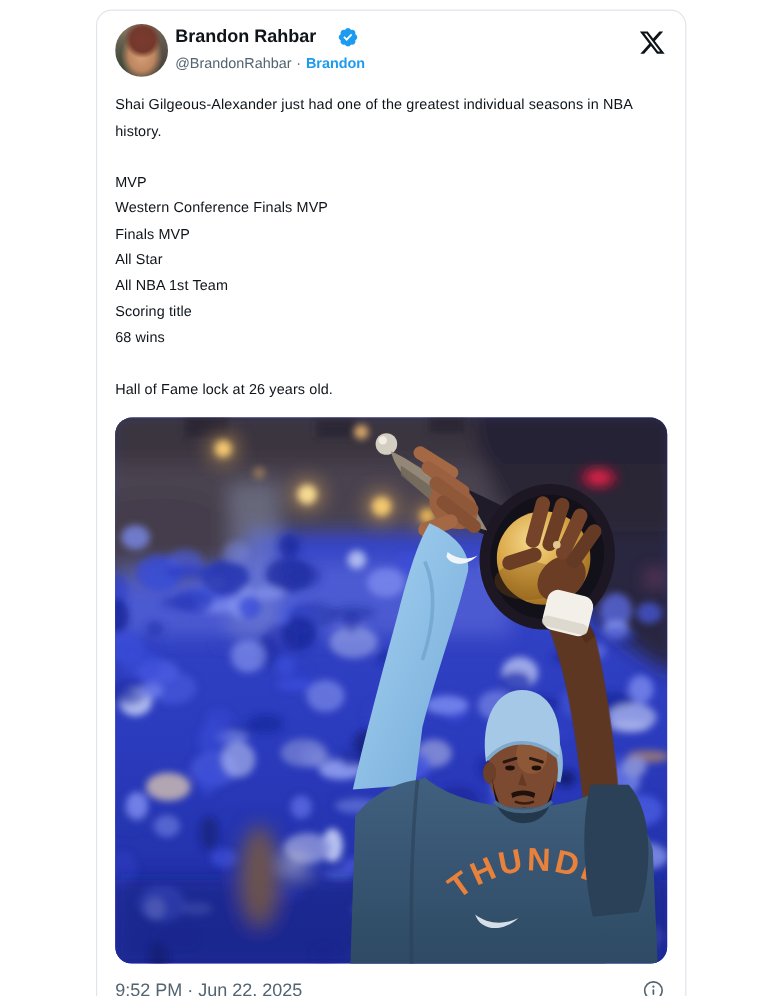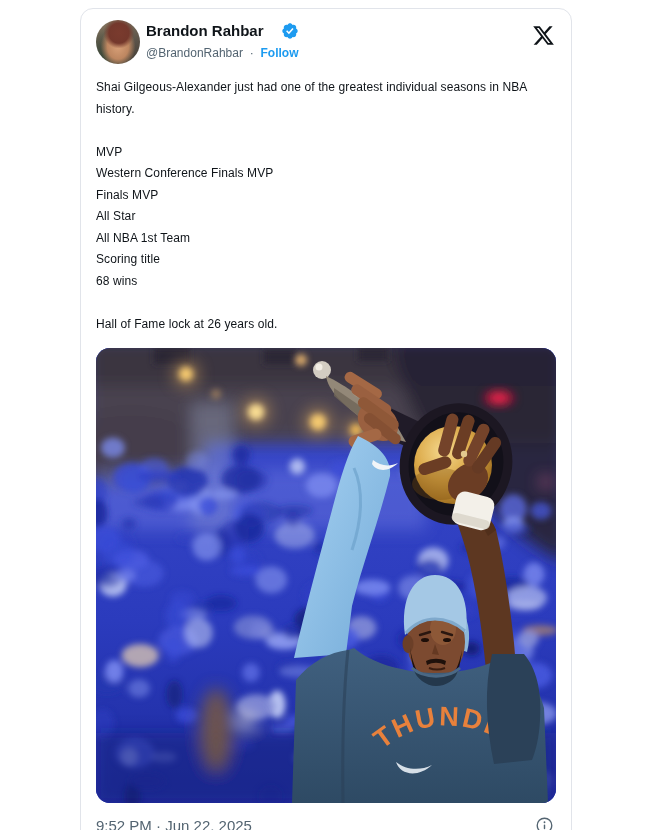--- a/index.html
+++ b/index.html
@@ -56,21 +56,21 @@
     <div class="id-block">
       <div class="name-row">
         <span class="display-name">Brandon Rahbar</span>
         <svg class="badge" viewBox="0 0 24 24">
           <path fill="#1d9bf0" d="M22.25 12c0-1.43-.88-2.67-2.19-3.34.46-1.39.2-2.9-.81-3.91s-2.52-1.27-3.91-.81c-.66-1.31-1.91-2.19-3.34-2.19s-2.67.88-3.33 2.19c-1.4-.46-2.91-.2-3.92.81s-1.26 2.52-.8 3.91c-1.31.67-2.2 1.91-2.2 3.34s.89 2.67 2.2 3.34c-.46 1.39-.21 2.9.8 3.91s2.52 1.26 3.91.81c.67 1.31 1.91 2.19 3.34 2.19s2.68-.88 3.34-2.19c1.39.45 2.9.2 3.91-.81s1.27-2.52.81-3.91c1.31-.67 2.19-1.91 2.19-3.34zm-11.71 4.2L6.8 12.46l1.41-1.42 2.26 2.26 4.8-5.23 1.47 1.36-6.2 6.77z"></path>
         </svg>
       </div>
       <div class="handle-row">
         <span class="handle">@BrandonRahbar</span>
         <span class="dot-sep">·</span>
-        <span class="follow">Follow</span>
+        <span class="follow">Brandon</span>
       </div>
     </div>
     <svg class="x-logo" viewBox="0 0 24 24">
       <path fill="#0f1419" d="M18.244 2.25h3.308l-7.227 8.26 8.502 11.24H16.17l-5.214-6.817L4.99 21.75H1.68l7.73-8.835L1.254 2.25H8.08l4.713 6.231zm-1.161 17.52h1.833L7.084 4.126H5.117z"></path>
     </svg>
   </div>
 
   <div class="tweet-text">Shai Gilgeous-Alexander just had one of the greatest individual seasons in NBA history.
 
 MVP

